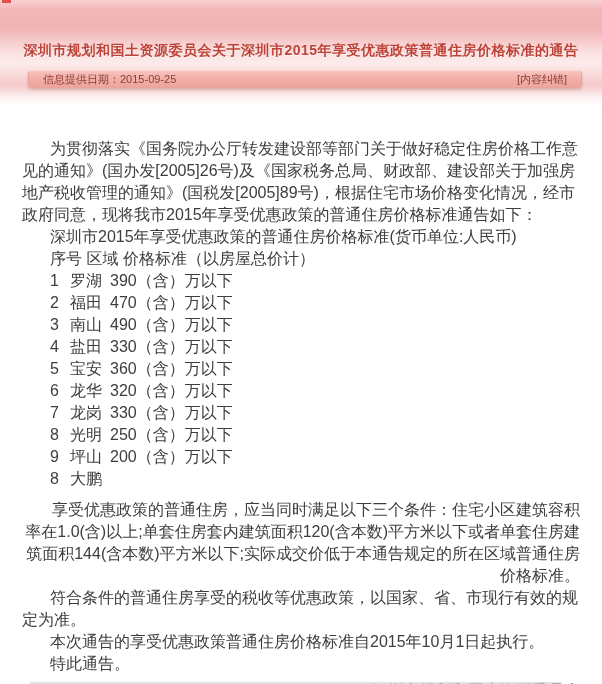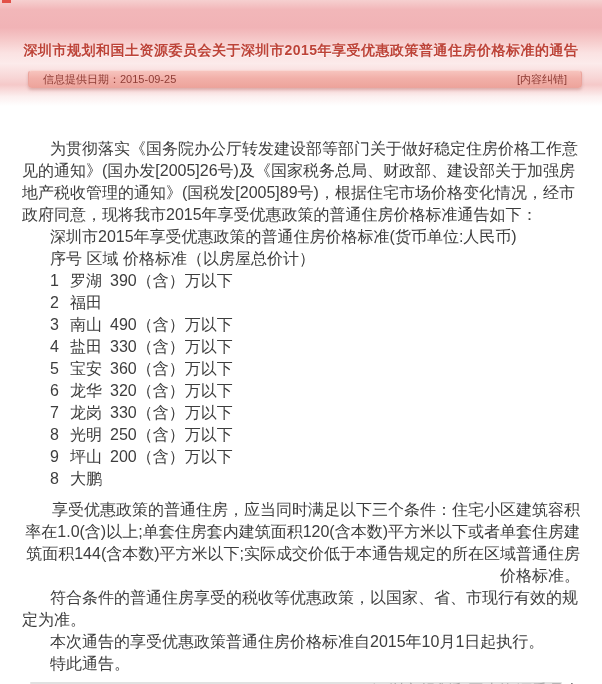--- a/index.html
+++ b/index.html
@@ -83,20 +83,21 @@
 
     <div class="rows">
       <div class="row">
         <span class="no">1</span>
         <span class="district">罗湖</span>
         <span class="standard">390（含）万以下</span>
       </div>
       <div class="row">
         <span class="no">2</span>
         <span class="district">福田</span>
+        <span class="standard">470（含）万以下</span>
       </div>
       <div class="row">
         <span class="no">3</span>
         <span class="district">南山</span>
         <span class="standard">490（含）万以下</span>
       </div>
       <div class="row">
         <span class="no">4</span>
         <span class="district">盐田</span>
         <span class="standard">330（含）万以下</span>

